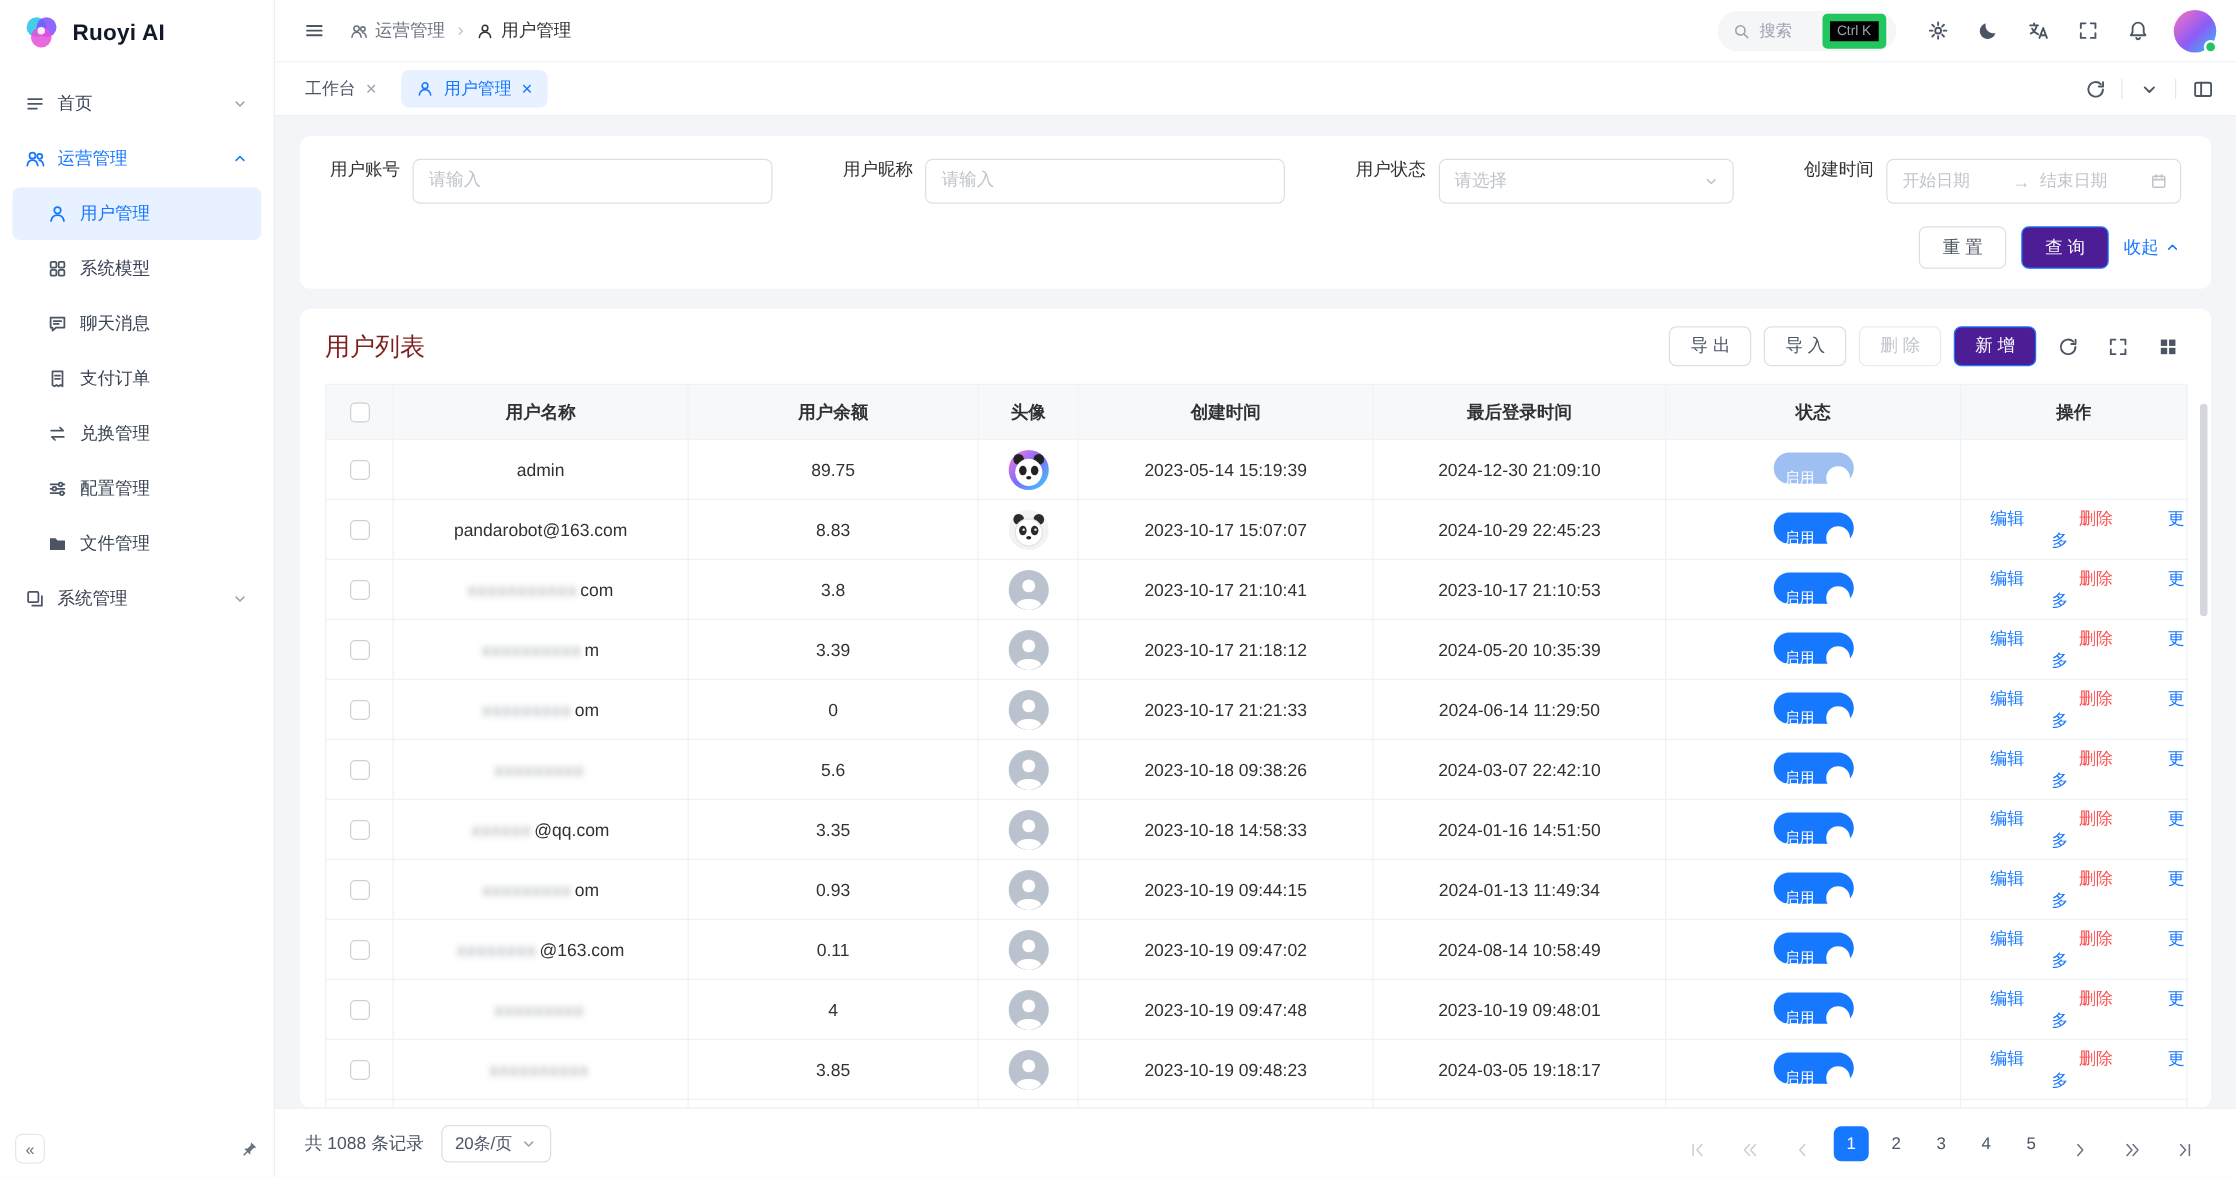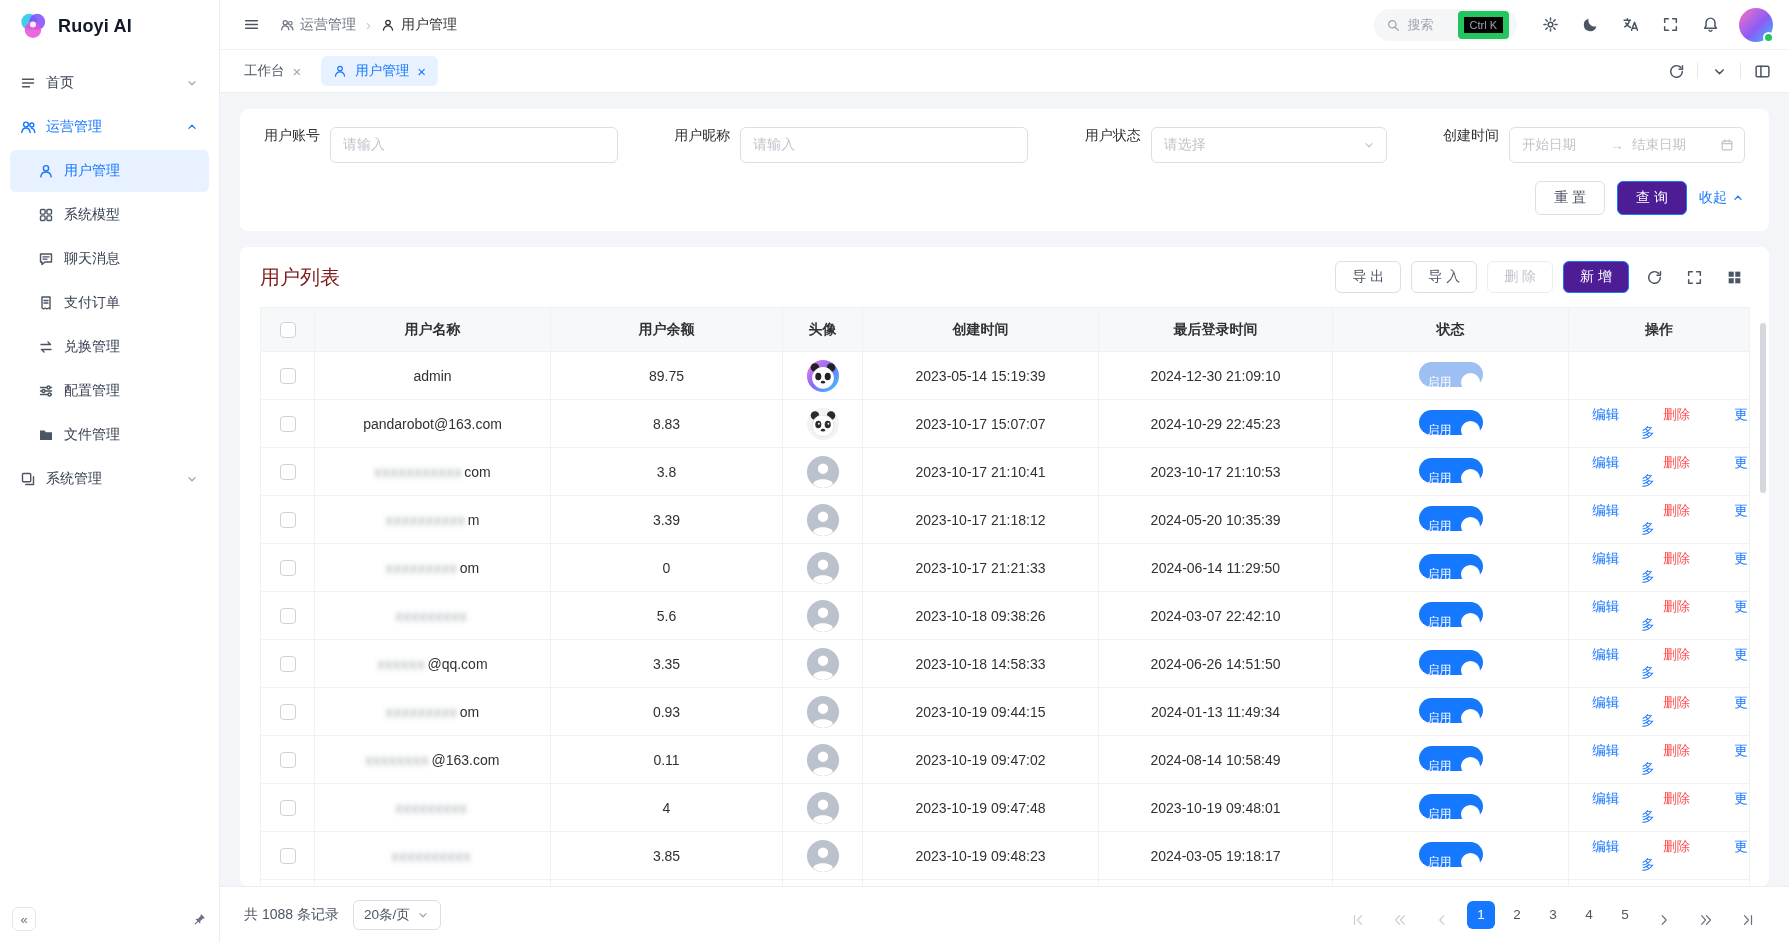--- a/index.html
+++ b/index.html
@@ -597,21 +597,21 @@
             <td><span class="mask">xxxxxx</span><span class="msuffix">@qq.com</span></td>
             <td>3.35</td>
             <td><span class="avwrap">
                 <svg viewBox="0 0 36 36" width="34" height="34">
                   <circle cx="18" cy="18" r="17" fill="#b9c2cd"></circle>
                   <circle cx="18" cy="14.5" r="5.5" fill="#fff"></circle>
                   <path d="M7.5 30.5c1.6-6.5 19.4-6.5 21 0A16.9 16.9 0 0 1 18 35a16.9 16.9 0 0 1-10.5-4.5z" fill="#fff"></path>
                 </svg>
               </span></td>
             <td>2023-10-18 14:58:33</td>
-            <td>2024-06-26 14:51:50</td>
+            <td>2024-01-16 14:51:50</td>
             <td><span class="toggle">
                 <span class="tg-label">启用</span>
                 <span class="knob"></span>
               </span></td>
             <td class="cell-actions"><a class="act edit">编辑</a><a class="act del">删除</a><a class="act more">更多</a></td>
           </tr>
           <tr>
             <td><span class="cb"></span></td>
             <td><span class="mask">xxxxxxxxx</span><span class="msuffix">om</span></td>
             <td>0.93</td>

